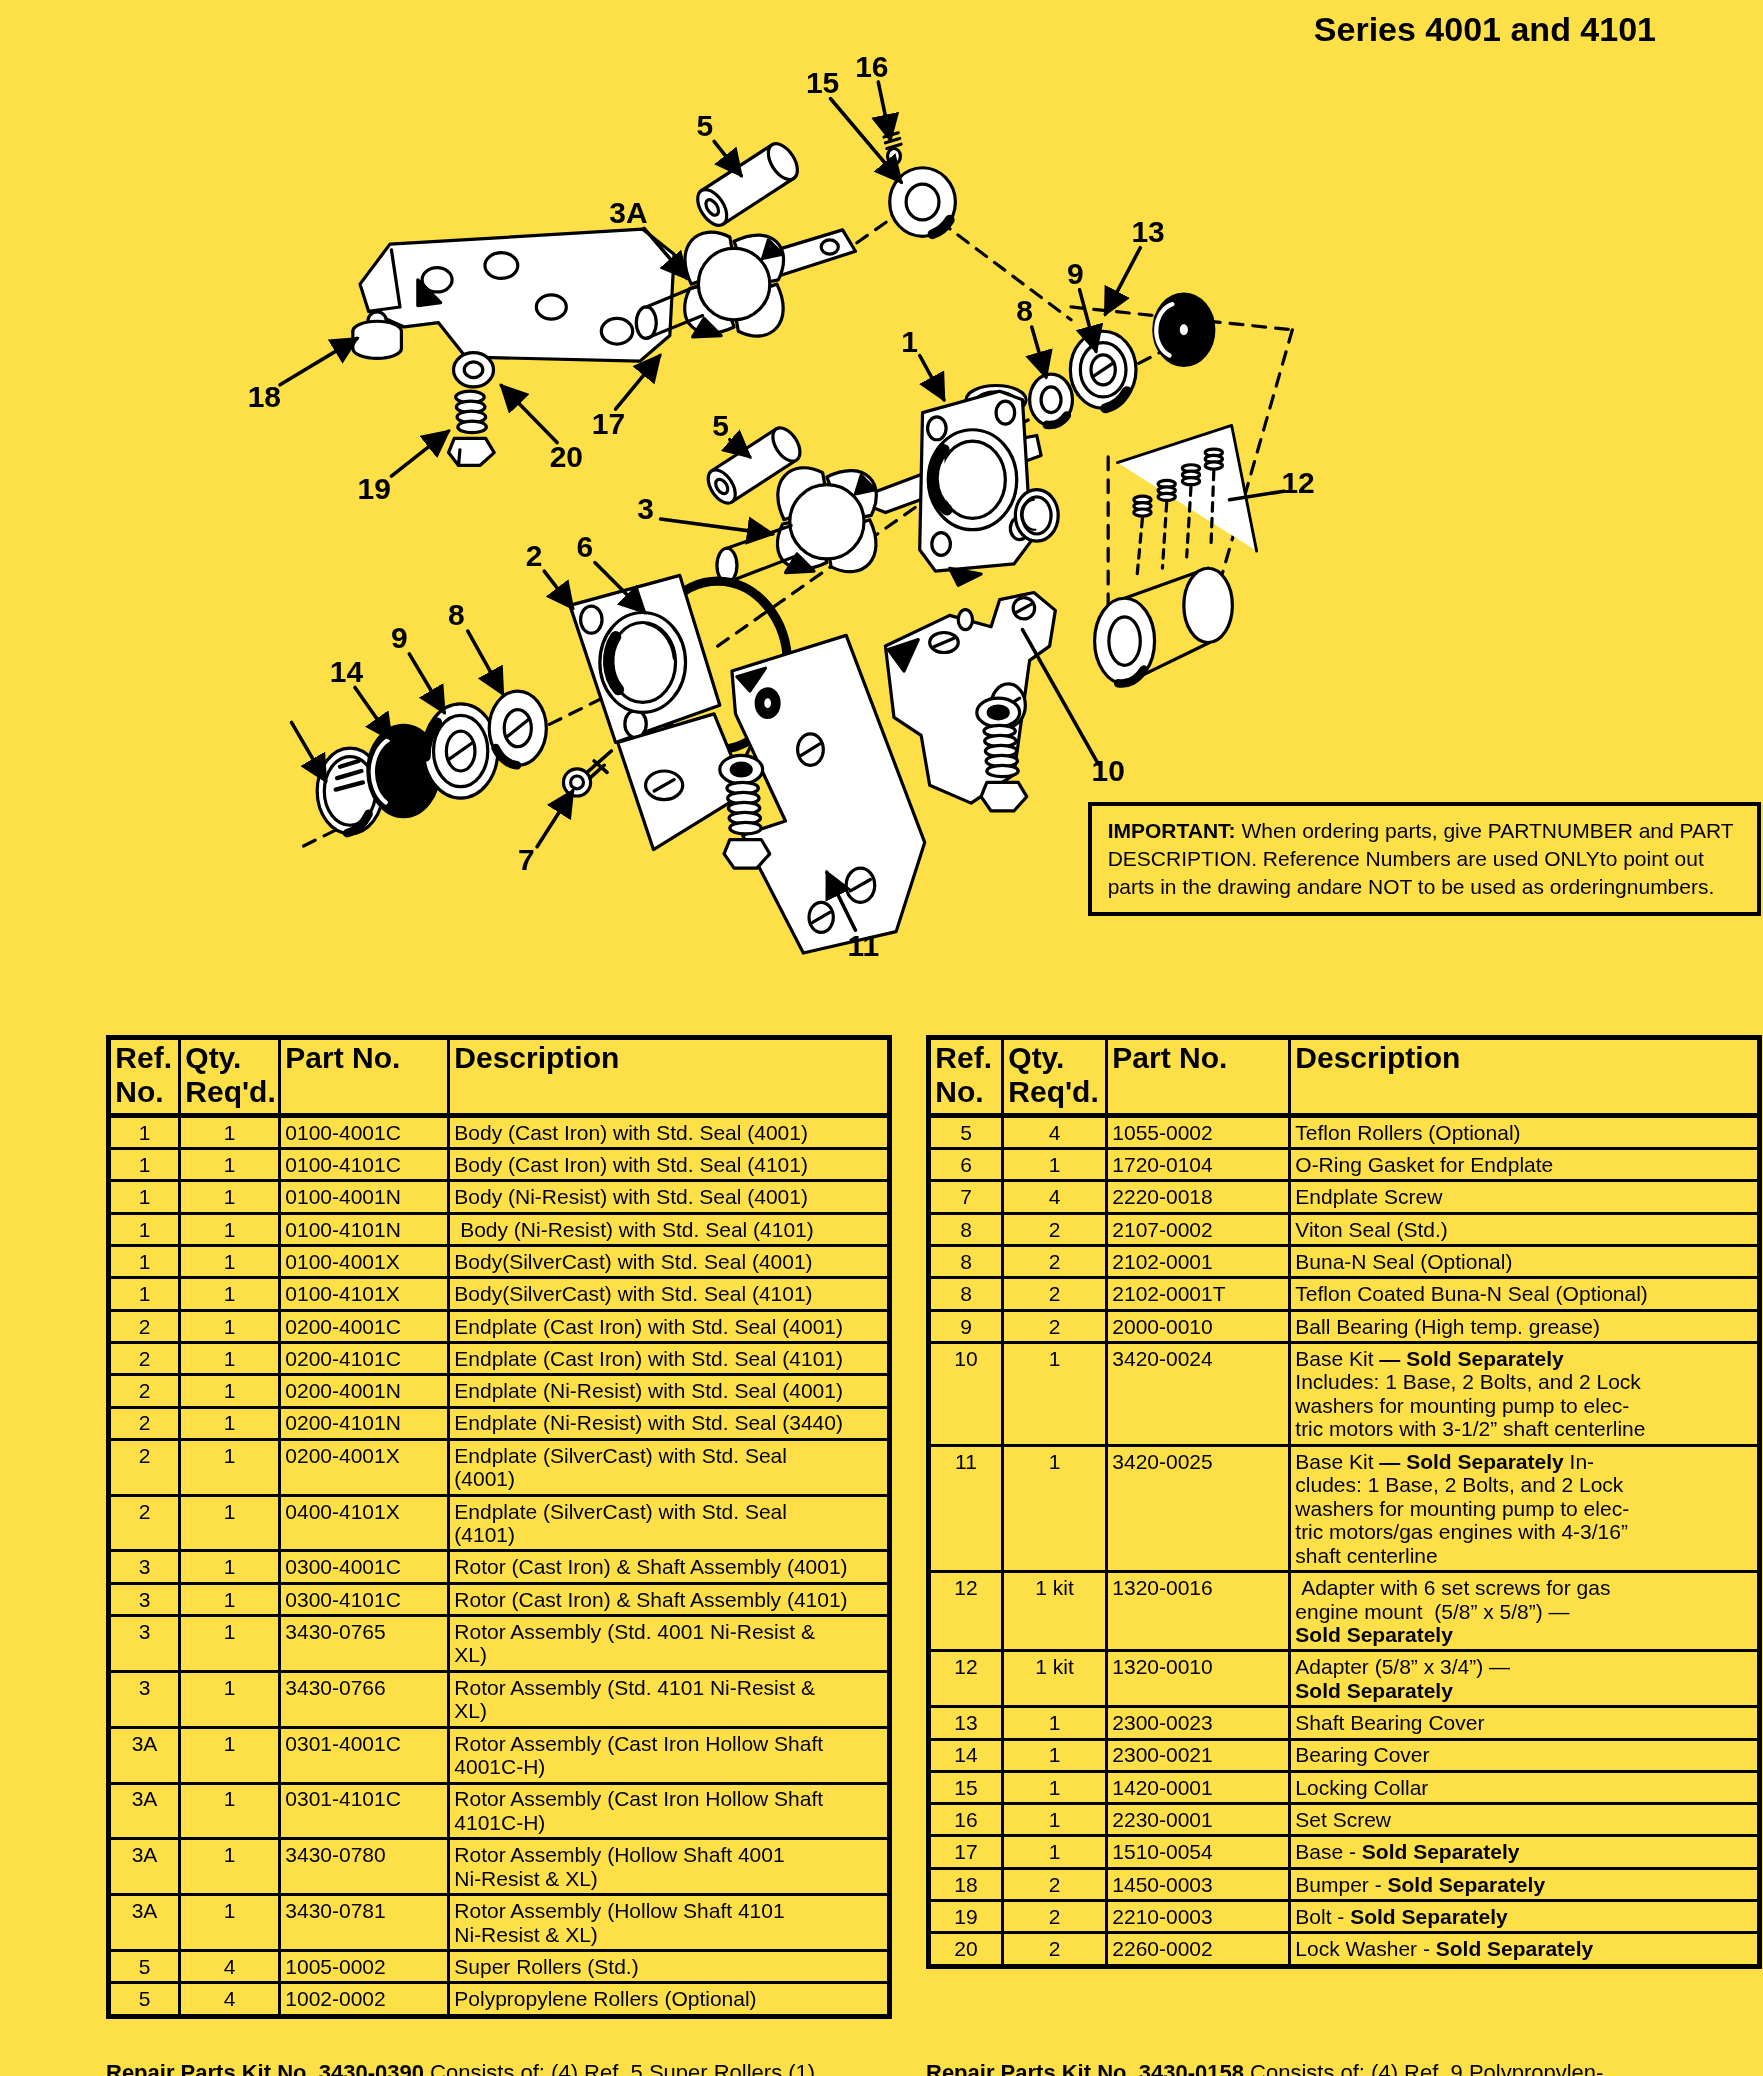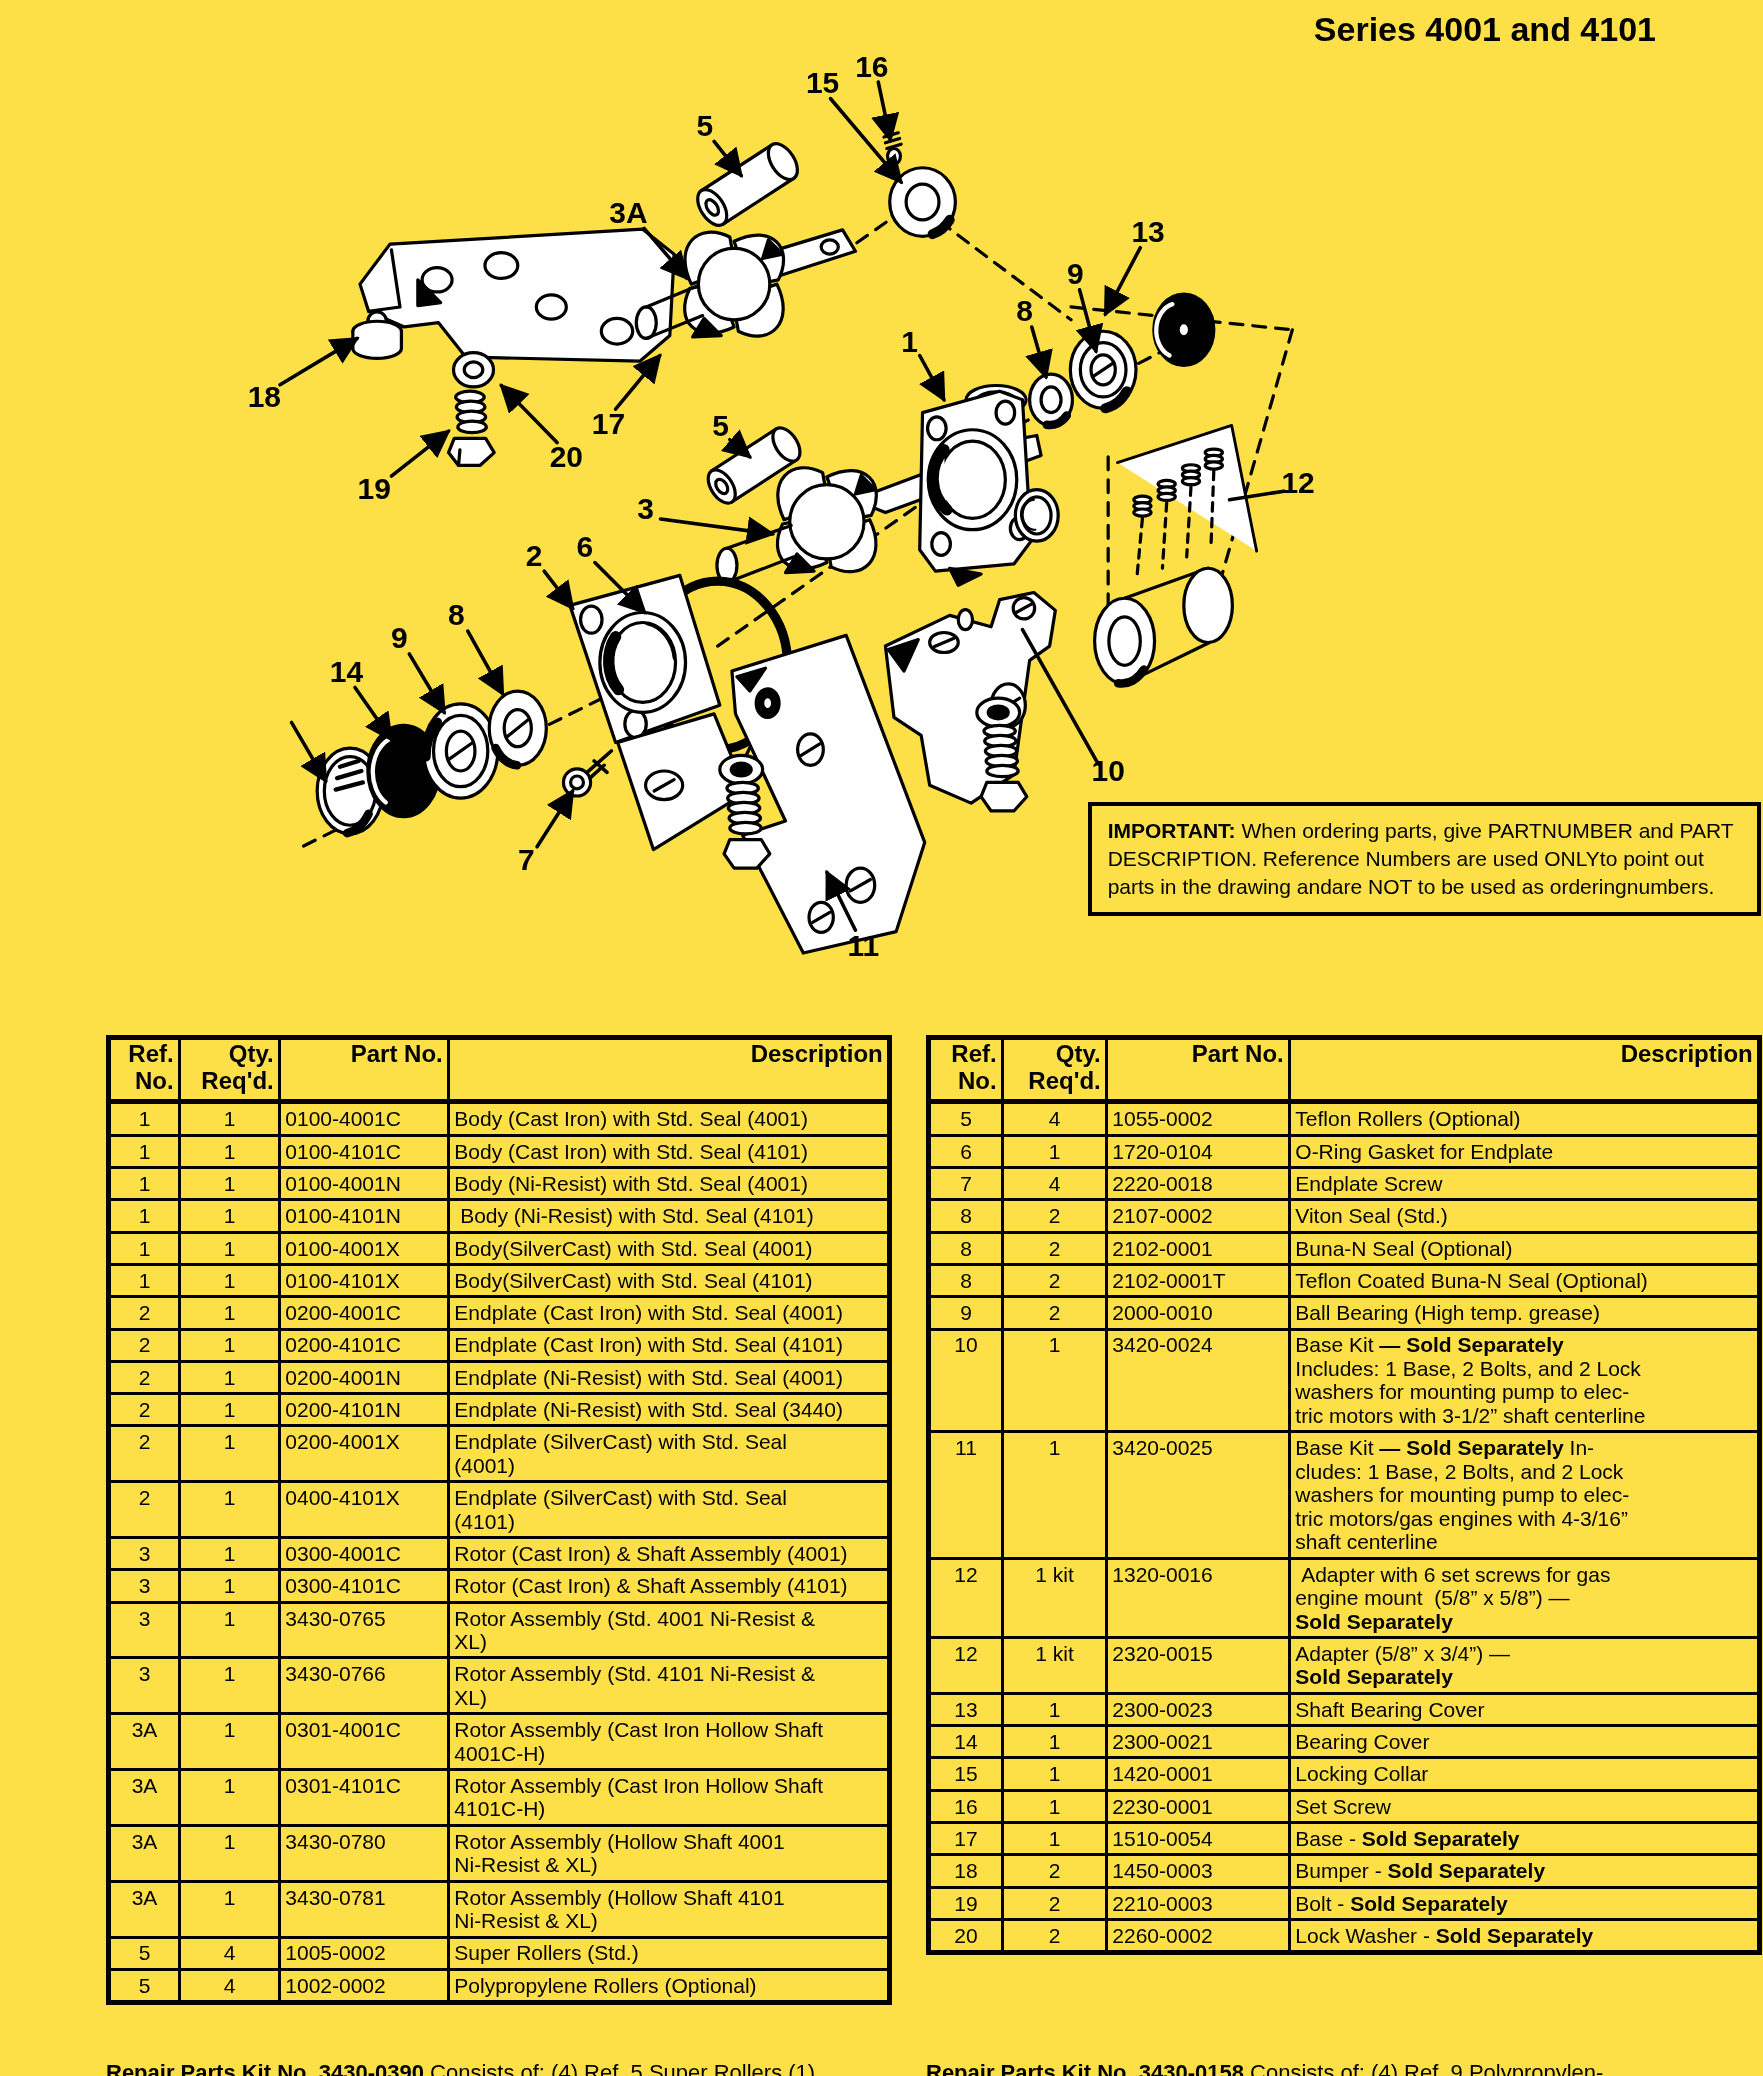--- a/index.html
+++ b/index.html
@@ -13,21 +13,21 @@
   
   #important-box{position:absolute;left:1088px;top:802px;width:673px;border:4.3px solid #000;
                  padding:11.4px 15.7px;font-size:21px;line-height:1.32;box-sizing:border-box;}
   #important-box b{font-weight:bold;}
   
   .parts-table{position:absolute;border-collapse:collapse;table-layout:fixed;
                font-size:21px;line-height:1.12;}
   #left-table{left:106px;top:1035px;width:781px;}
   #right-table{left:926px;top:1035px;width:830px;}
   .parts-table th,.parts-table td{border:3.6px solid #000;vertical-align:top;padding:2.9px 4.3px;}
-  .parts-table thead th{font-size:24px;font-weight:bold;text-align:right;white-space:pre-line;
+  .parts-table thead th{font-size:30px;font-weight:bold;text-align:left;white-space:pre-line;
                         border-bottom:5.7px solid #000;padding:1.4px 4.3px 4.3px 4.3px;}
   .parts-table{border:5.7px solid #000;}
   th.col-ref, td.col-ref{text-align:center;}
   th.col-qty, td.col-qty{text-align:center;}
   td.col-part{white-space:pre;margin-top:32px;}
   td.col-desc{white-space:pre-wrap;}
   #left-table col.c-ref{width:71px;} #left-table col.c-qty{width:100px;}
   #left-table col.c-part{width:169px;} #left-table col.c-desc{width:441px;}
   #right-table col.c-ref{width:74px;} #right-table col.c-qty{width:104px;}
   #right-table col.c-part{width:183px;} #right-table col.c-desc{width:470px;}
@@ -611,21 +611,21 @@
         </tr>
         <tr>
           <td class="col-ref">12</td>
           <td class="col-qty">1 kit</td>
           <td class="col-part">1320-0016</td>
           <td class="col-desc"><span> Adapter with 6 set screws for gas</span><br><span>engine mount  (5/8” x 5/8”) —</span><br><span></span><span class="bold">Sold Separately</span></td>
         </tr>
         <tr>
           <td class="col-ref">12</td>
           <td class="col-qty">1 kit</td>
-          <td class="col-part">2320-0015</td>
+          <td class="col-part">1320-0010</td>
           <td class="col-desc"><span>Adapter (5/8” x 3/4”) —</span><br><span></span><span class="bold">Sold Separately</span></td>
         </tr>
         <tr>
           <td class="col-ref">13</td>
           <td class="col-qty">1</td>
           <td class="col-part">2300-0023</td>
           <td class="col-desc"><span>Shaft Bearing Cover</span></td>
         </tr>
         <tr>
           <td class="col-ref">14</td>

